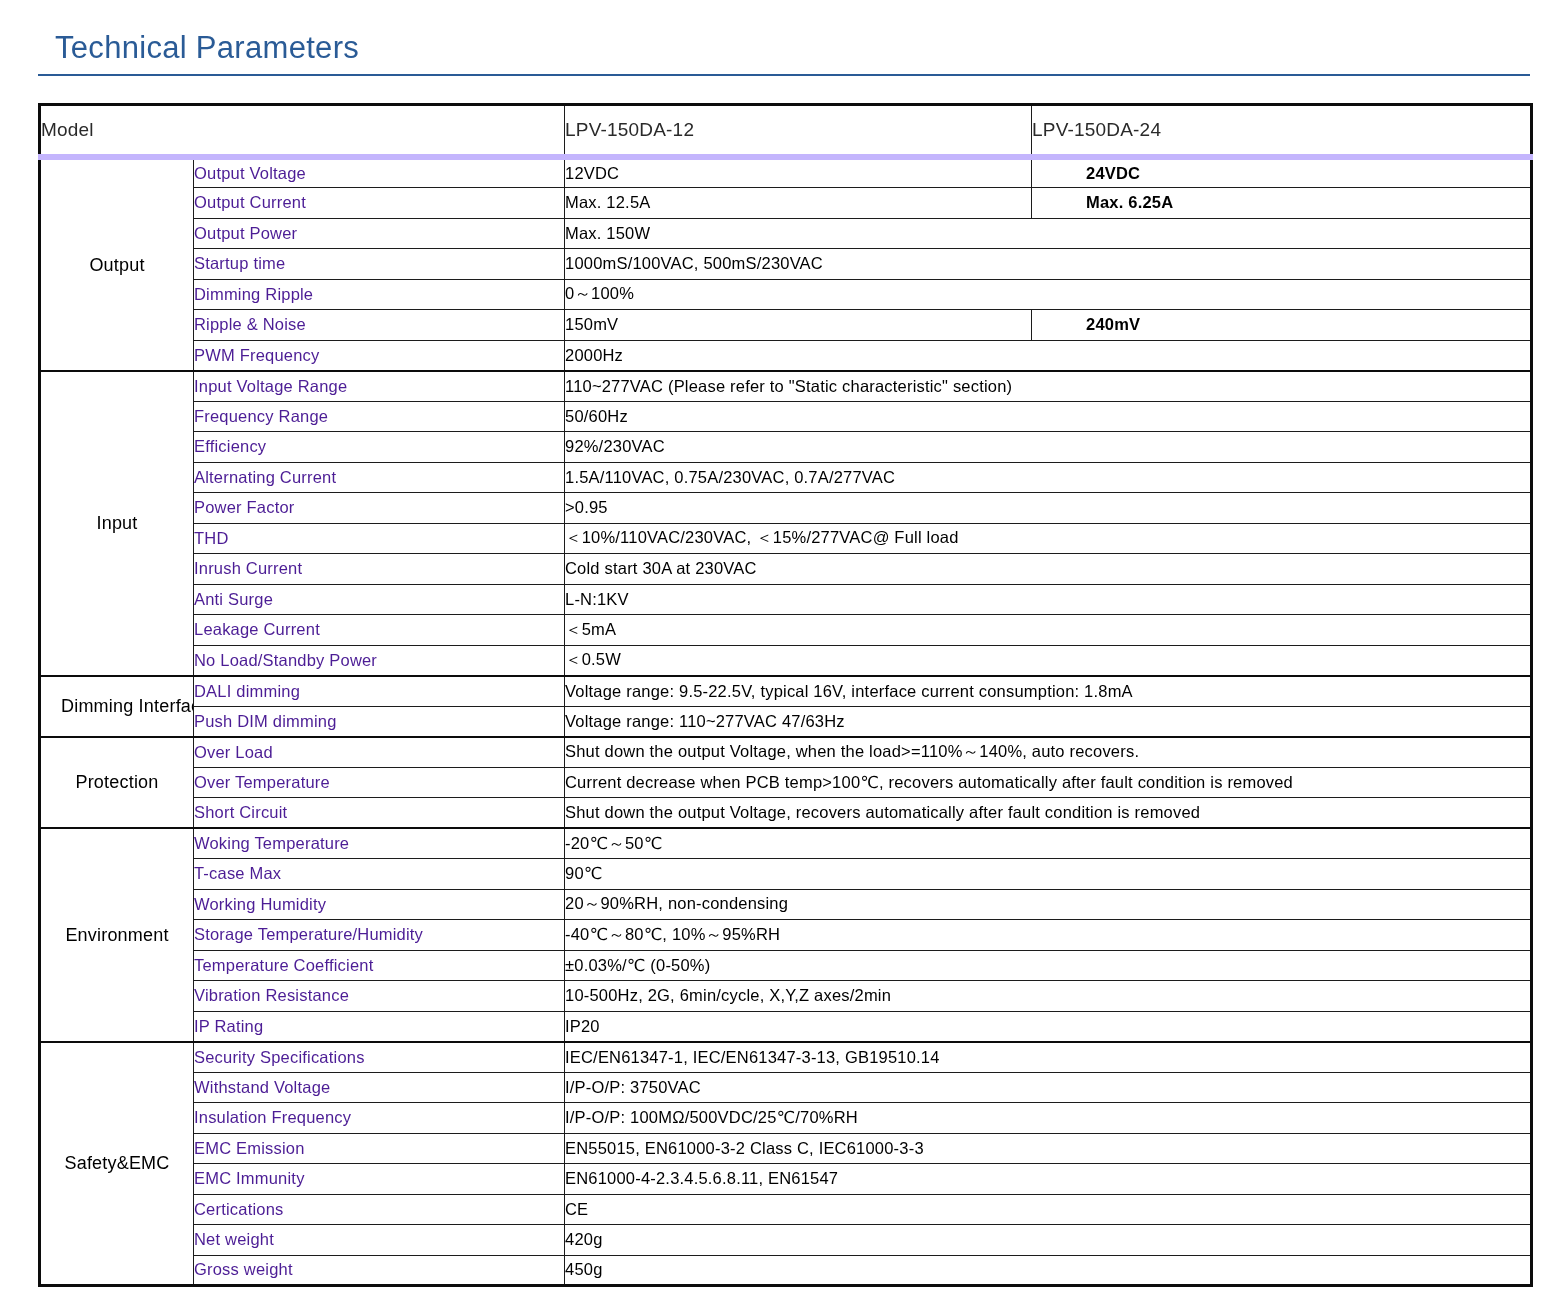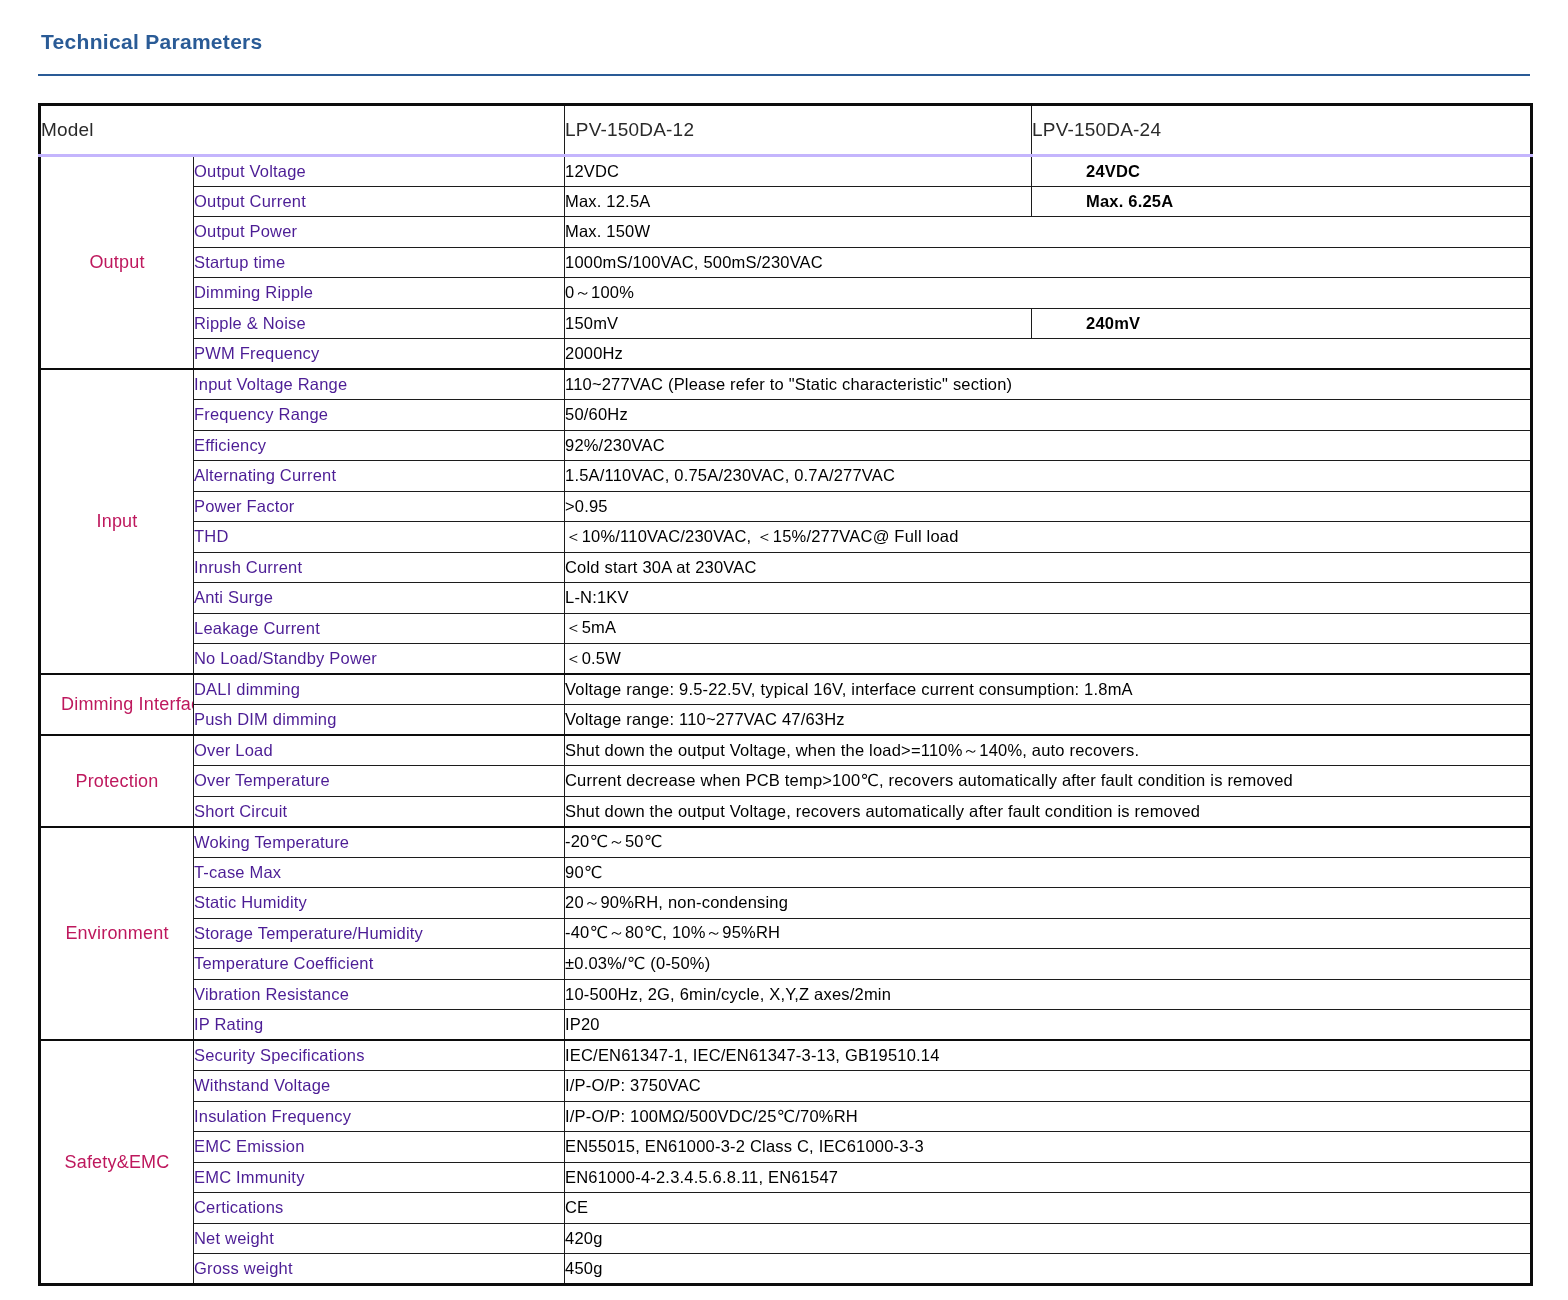--- a/index.html
+++ b/index.html
@@ -7,23 +7,23 @@
     width: 1568px; height: 1300px;
     background: #ffffff;
     overflow: hidden;
     font-family: "Liberation Sans", "DejaVu Sans", sans-serif;
     color: #2a2a2a;
     -webkit-font-smoothing: antialiased;
   }
   .page { position: relative; width: 1568px; height: 1300px; }
 
   .title {
-    position: absolute; left: 41px; top: 30px;
-    font-size: 21px; letter-spacing: 0.3px;
-    font-weight: 700;
+    position: absolute; left: 55px; top: 30px;
+    font-size: 31px; letter-spacing: 0.3px;
+    font-weight: 400;
   }
   .rule {
     position: absolute; left: 38px; top: 74px;
     width: 1492px; height: 2px;
   }
 
   table.spec {
     position: absolute; left: 38px; top: 103px;
     width: 1492px;
     border-collapse: collapse;
@@ -39,33 +39,33 @@
   table.spec th, table.spec td {
     border: 1px solid #1c1c1c;
     padding: 0;
     font-weight: 400;
     white-space: nowrap;
     overflow: hidden;
     vertical-align: middle;
   }
   
   table.spec { border: 3px solid #0c0c0c; }
-  tr.head th { border-bottom: 3px solid #c4b5fd; }
+  tr.head th { border-bottom: 6px solid #c4b5fd; }
   tr.section-start td { border-top: 2.5px solid #0c0c0c; }
 
   tr.head th { height: 48px; font-size: 19px; }
   th.model-cell { text-align: left; padding-left: 179px; }
   th.model-name-1 { text-align: left; padding-left: 28px; }
   th.model-name-2 { text-align: left; padding-left: 54px; }
 
   tbody tr { height: 30.5px; }
   td.section-cell {
     text-align: center;
     font-size: 18px;
-    color: #be185d;
+    color: #000000;
     white-space: normal;
     line-height: 1.25;
   }
   td.section-cell .lbl { display: inline-block; max-width: 112px; }
   td.param-cell { padding-left: 26px; color: #4c1d95; }
   td.value-cell { padding-left: 28px; color: #000000; }
   td.value-cell.col2 { padding-left: 54px; font-weight: bold; }
 </style>
 </head>
 <body>
@@ -188,21 +188,21 @@
         <tr class="section-start">
           <td class="section-cell" rowspan="7"><span class="lbl">Environment</span></td>
           <td class="param-cell">Woking Temperature</td>
           <td class="value-cell" colspan="2">-20℃～50℃</td>
         </tr>
         <tr>
           <td class="param-cell">T-case Max</td>
           <td class="value-cell" colspan="2">90℃</td>
         </tr>
         <tr>
-          <td class="param-cell">Static Humidity</td>
+          <td class="param-cell">Working Humidity</td>
           <td class="value-cell" colspan="2">20～90%RH, non-condensing</td>
         </tr>
         <tr>
           <td class="param-cell">Storage Temperature/Humidity</td>
           <td class="value-cell" colspan="2">-40℃～80℃, 10%～95%RH</td>
         </tr>
         <tr>
           <td class="param-cell">Temperature Coefficient</td>
           <td class="value-cell" colspan="2">±0.03%/℃ (0-50%)</td>
         </tr>

